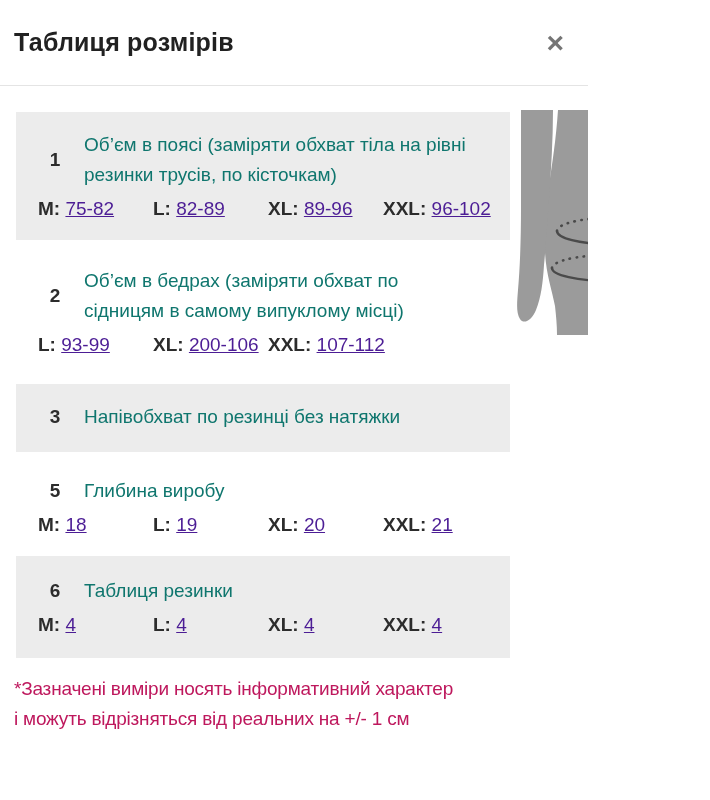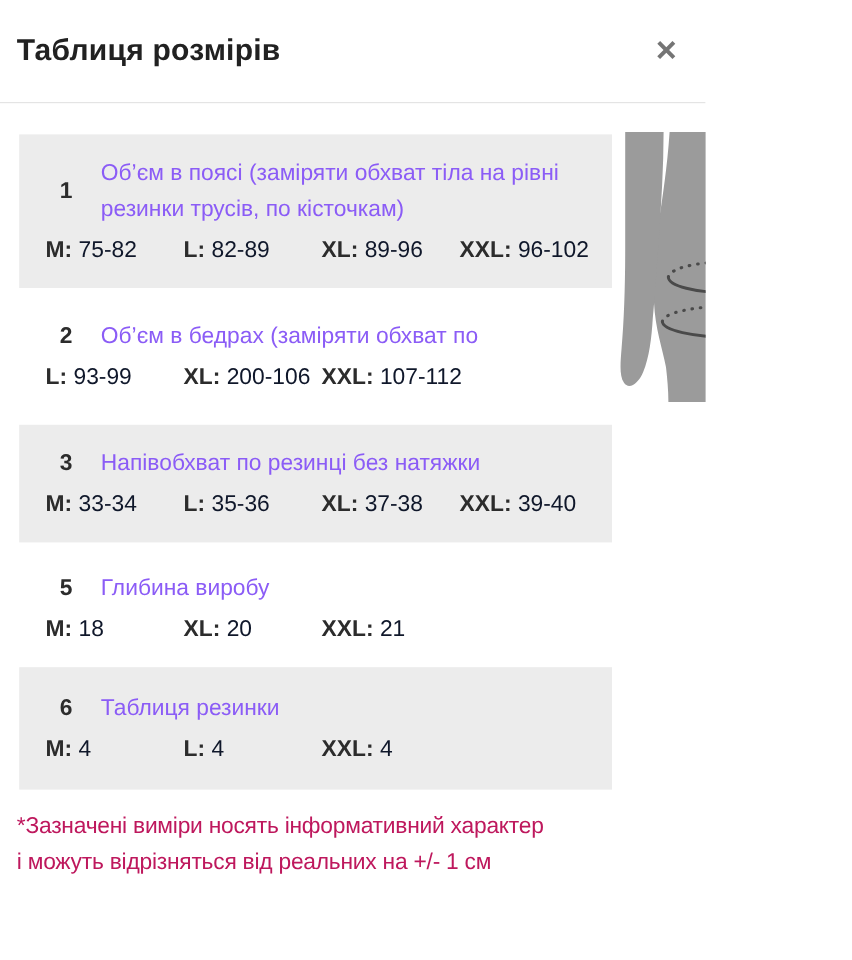--- a/index.html
+++ b/index.html
@@ -24,26 +24,26 @@
   .r1 { padding:18px 0 20px; }
   .r2 { padding:26px 0 28px; }
   .r3 { padding:18px 0 20px; }
   .r4 { padding:24px 0 20px; }
   .r5 { padding:20px 0 22px; }
   .row-head { display:flex; align-items:center; padding-left:22px; }
   .num {
     width:34px; flex:0 0 34px; text-align:center; font-size:19px; font-weight:700;
     color:#2c2c2c; padding-right:12px; box-sizing:content-box;
   }
-  .desc { font-size:19px; line-height:30px; color:#8b5cf6; max-width:430px; }
+  .desc { font-size:19px; line-height:30px; color:#0f766e; max-width:430px; }
   .sizes { display:flex; padding-left:22px; margin-top:8px; font-size:19px; }
   .size-col { width:115px; flex:0 0 115px; white-space:nowrap; }
   .size-col:last-child { flex:0 0 auto; width:auto; }
   .size-label { font-weight:700; color:#2c2c2c; }
-  .size-value { color:#0f172a; }
+  .size-value { color:#4c1d95;text-decoration:underline; }
   .note { margin:16px 0 0 14px; font-size:19px; line-height:30px; color:#be185d; letter-spacing:-0.2px; }
   .figure { position:absolute; left:513px; top:110px; width:195px; height:225px; }
   .figure svg { display:block; }
 </style>
 </head>
 <body>
 
 <div class="modal">
 
   <div class="header">
@@ -67,68 +67,65 @@
         <span class="size-col"><span class="size-label">XL:</span> <span class="size-value">89-96</span></span>
         <span class="size-col"><span class="size-label">XXL:</span> <span class="size-value">96-102</span></span>
       </div>
     </div>
 
     <div class="row r2">
       <div class="row-head">
         <div class="num">2</div>
         <div class="desc">
           <div>Об’єм в бедрах (заміряти обхват по</div>
+          <div>сідницям в самому випуклому місці)</div>
         </div>
       </div>
       <div class="sizes">
         <span class="size-col"><span class="size-label">L:</span> <span class="size-value">93-99</span></span>
         <span class="size-col"><span class="size-label">XL:</span> <span class="size-value">200-106</span></span>
         <span class="size-col"><span class="size-label">XXL:</span> <span class="size-value">107-112</span></span>
       </div>
     </div>
 
     <div class="row shaded r3">
       <div class="row-head">
         <div class="num">3</div>
         <div class="desc">
           <div>Напівобхват по резинці без натяжки</div>
         </div>
       </div>
-      <div class="sizes">
-        <span class="size-col"><span class="size-label">M:</span> <span class="size-value">33-34</span></span>
-        <span class="size-col"><span class="size-label">L:</span> <span class="size-value">35-36</span></span>
-        <span class="size-col"><span class="size-label">XL:</span> <span class="size-value">37-38</span></span>
-        <span class="size-col"><span class="size-label">XXL:</span> <span class="size-value">39-40</span></span>
-      </div>
     </div>
 
     <div class="row r4">
       <div class="row-head">
         <div class="num">5</div>
         <div class="desc">
           <div>Глибина виробу</div>
         </div>
       </div>
       <div class="sizes">
         <span class="size-col"><span class="size-label">M:</span> <span class="size-value">18</span></span>
+        <span class="size-col"><span class="size-label">L:</span> <span class="size-value">19</span></span>
         <span class="size-col"><span class="size-label">XL:</span> <span class="size-value">20</span></span>
         <span class="size-col"><span class="size-label">XXL:</span> <span class="size-value">21</span></span>
       </div>
     </div>
 
     <div class="row shaded r5">
       <div class="row-head">
         <div class="num">6</div>
         <div class="desc">
           <div>Таблиця резинки</div>
         </div>
       </div>
       <div class="sizes">
         <span class="size-col"><span class="size-label">M:</span> <span class="size-value">4</span></span>
         <span class="size-col"><span class="size-label">L:</span> <span class="size-value">4</span></span>
+        <span class="size-col"><span class="size-label">XL:</span> <span class="size-value">4</span></span>
         <span class="size-col"><span class="size-label">XXL:</span> <span class="size-value">4</span></span>
       </div>
     </div>
 
   </div>
 
   <div class="note">
     <div>*Зазначені виміри носять інформативний характер</div>
     <div>і можуть відрізняться від реальних на +/- 1 см</div>
   </div>

